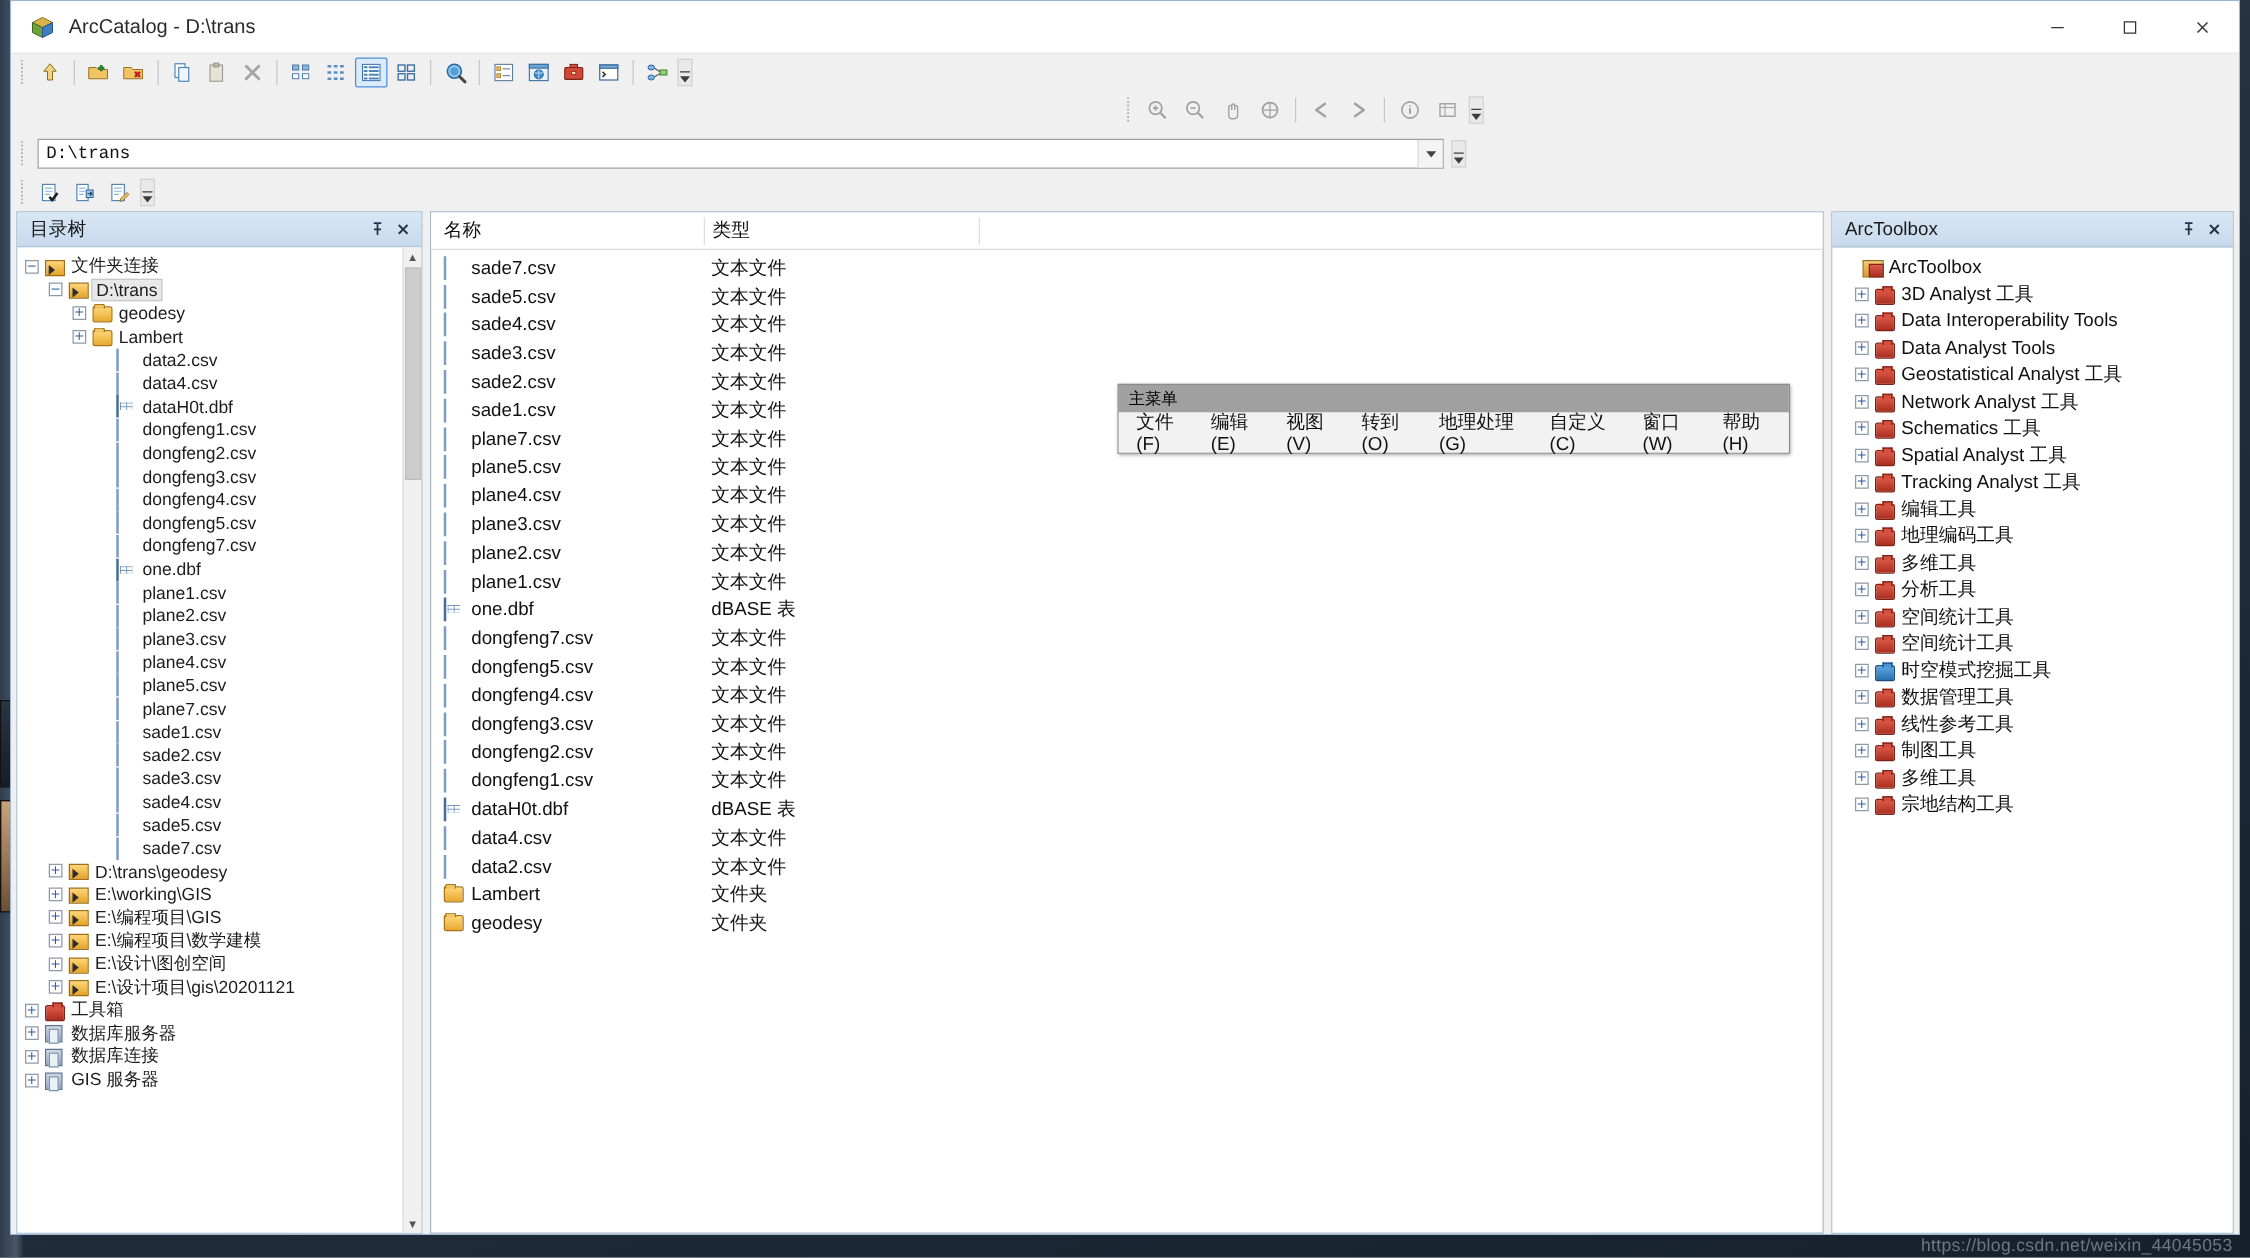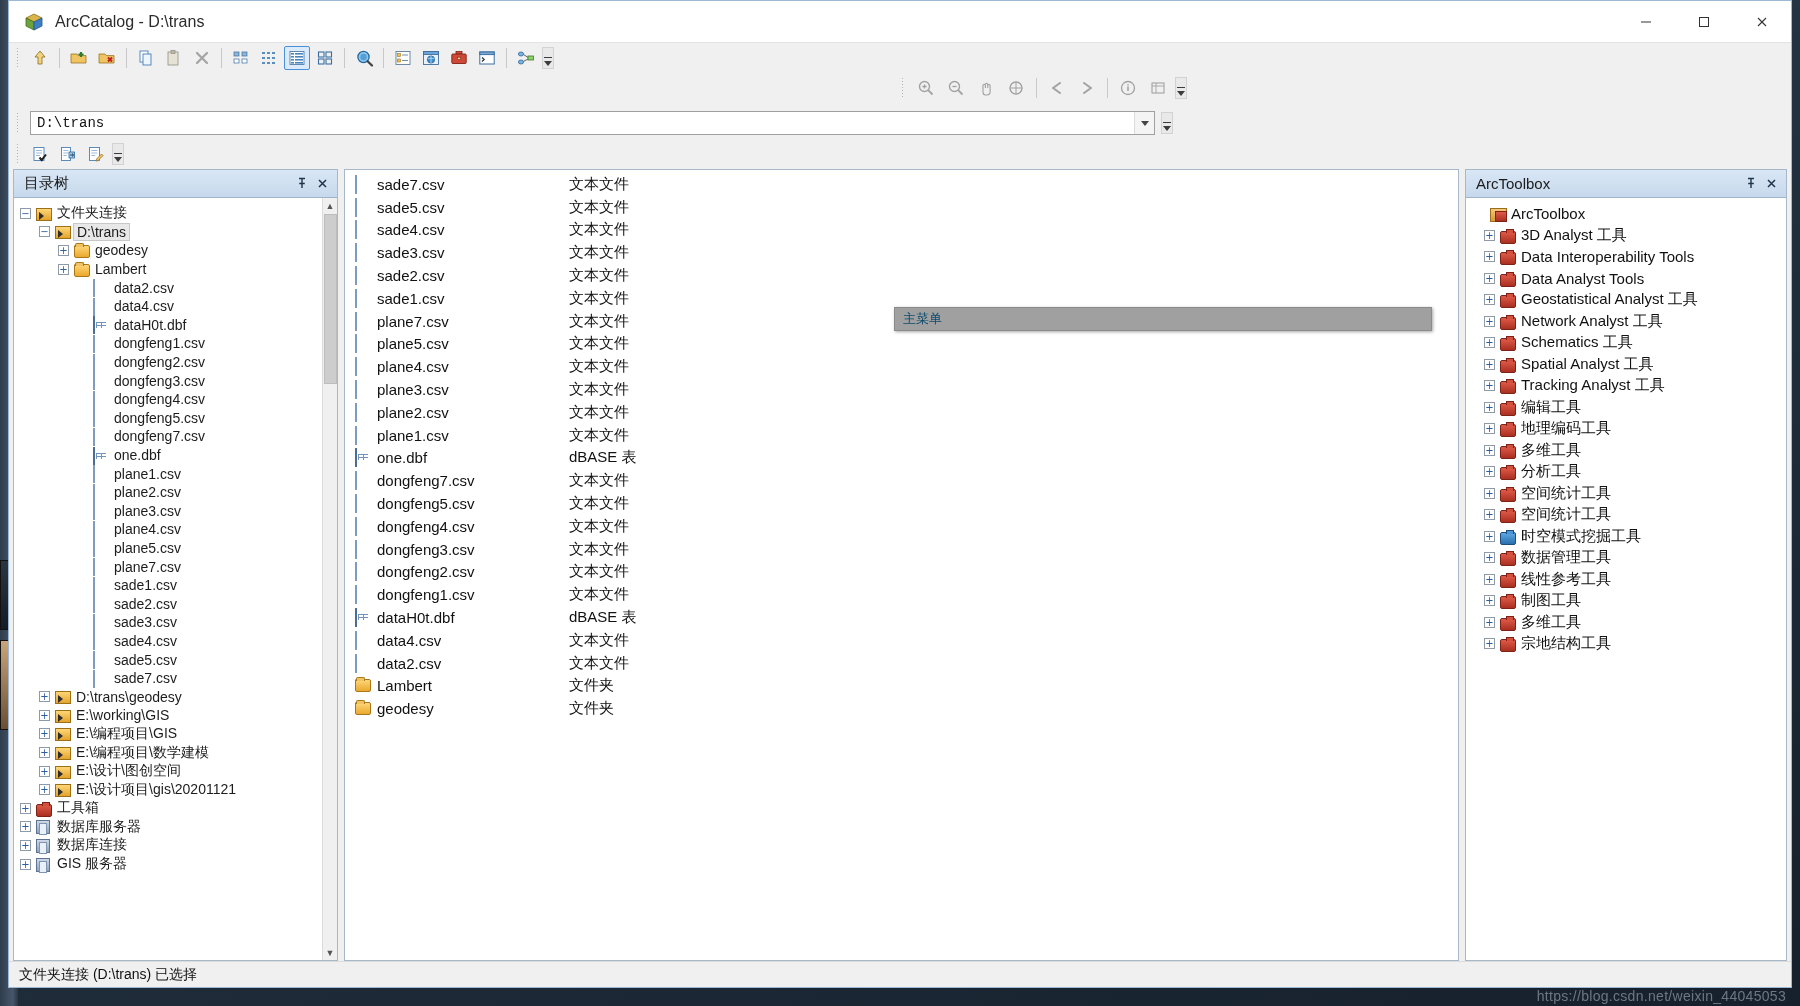--- a/index.html
+++ b/index.html
@@ -207,21 +207,21 @@
   }
 
   
   .floatmenu{
     position:absolute; left:894px; top:307px; width:538px;
     background:#f0f0f0; border:1px solid #8b8b8b;
     box-shadow:1px 1px 3px rgba(0,0,0,.35);
     z-index:50;
   }
   .floatmenu .fm-title{
-    height:22px; background:#a0a0a0; color:#0c4a6e; font-size:13px;
+    height:22px; background:#a0a0a0; color:#000000; font-size:13px;
     display:flex; align-items:center; padding-left:8px;
   }
   .floatmenu .fm-items{
     height:32px; display:flex; align-items:center; padding-left:6px;
     background:#f2f2f2;
   }
   .fm-item{
     padding:0 8px; height:26px; display:flex; align-items:center;
     font-size:15px; color:#111;
   }
@@ -807,20 +807,25 @@
           </div>
         <div class="vscroll">
           <div class="vs-arrow">▲</div>
           <div class="vs-thumb"></div>
           <div class="vs-arrow">▼</div>
         </div>
       </div>
     </div>
 
     <div class="panel content-panel">
+      <div class="list-head">
+        <div class="col-name">名称</div>
+        <div class="col-type">类型</div>
+        <div class="col-pad"></div>
+      </div>
       <div id="file-list" style="padding-top:3px;">
           <div class="frow">
             <div class="fn">
               <span class="ico fileicon"><span class="ic-doc"></span></span>
               <span>sade7.csv</span>
             </div>
             <div class="ft">文本文件</div>
           </div>
           <div class="frow">
             <div class="fn">
@@ -1149,22 +1154,29 @@
             <span class="exp">+</span>
             <span class="ico">
               <span class="ic-tbx" style="margin-top:3px;display:block"></span>
             </span>
             <span>宗地结构工具</span>
           </div>
         </div>
     </div>
   </div>
 
-  <div class="statusbar">
-    <span>文件夹连接 (D:\trans) 已选择</span>
-  </div>
 </div>
 
 <div class="floatmenu">
   <div class="fm-title">主菜单</div>
+  <div class="fm-items" id="fm-items">
+      <div class="fm-item">文件(F)</div>
+      <div class="fm-item">编辑(E)</div>
+      <div class="fm-item">视图(V)</div>
+      <div class="fm-item">转到(O)</div>
+      <div class="fm-item">地理处理(G)</div>
+      <div class="fm-item">自定义(C)</div>
+      <div class="fm-item">窗口(W)</div>
+      <div class="fm-item">帮助(H)</div>
+    </div>
 </div>
 
 <div class="wm">https://blog.csdn.net/weixin_44045053</div>
 
 </body></html>

